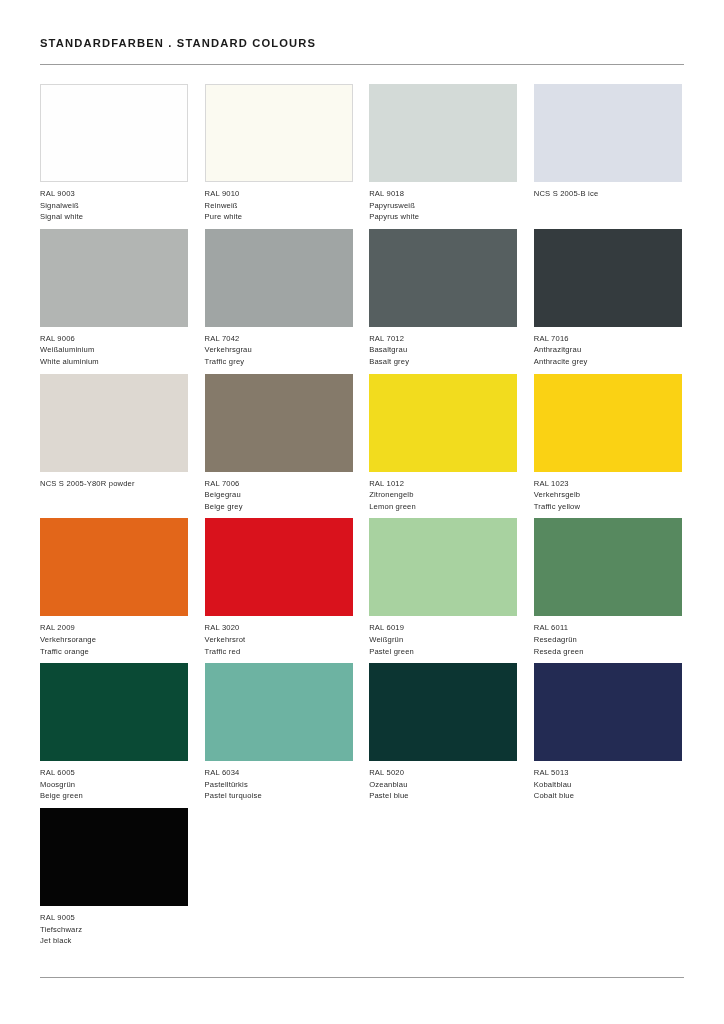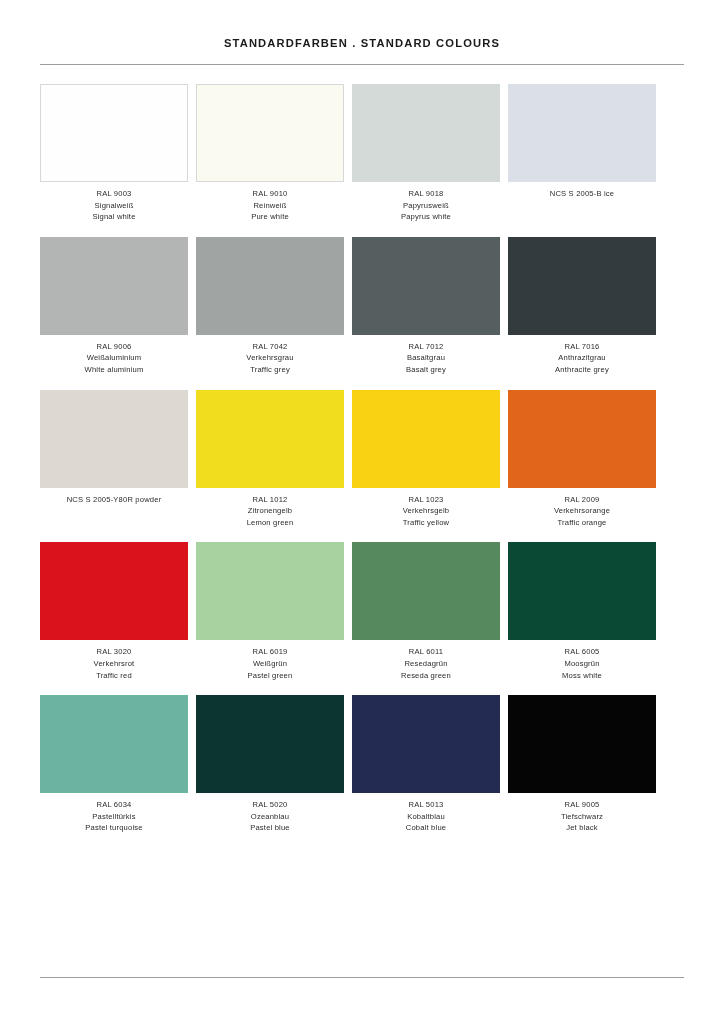--- a/index.html
+++ b/index.html
@@ -14,21 +14,20 @@
     font-family: "Liberation Sans", "DejaVu Sans", sans-serif;
     color: #231f20;
     -webkit-font-smoothing: antialiased;
   }
 
   .page {
     position: relative;
     width: 596px;
     height: 1024px;
     box-sizing: border-box;
-    text-align: center;
   }
 
   
   .header {
     position: absolute;
     left: 40px;
     top: 36px;
     width: 644px;
   }
   .page-title {
@@ -52,21 +51,20 @@
   
   .grid {
     position: absolute;
     left: 40px;
     top: 84px;
     width: 644px;
     display: grid;
     grid-template-columns: 148px 148px 148px 148px;
     column-gap: 16.6px;
     row-gap: 0px;
-    gap: 8px;
   }
   .cell {
     width: 148px;
     height: 144.8px;
     position: relative;
     box-sizing: border-box;
   }
   
   .cell.col4 .swatch { width: 148px; }
 
@@ -168,20 +166,28 @@
           <div class="de">Anthrazitgrau</div>
           <div class="en">Anthracite grey</div>
         </div>
       </div>
       <div class="cell col1">
         <div class="swatch" style="background: rgb(221, 216, 209);"></div>
         <div class="labels">
           <div class="code">NCS S 2005-Y80R powder</div>
         </div>
       </div>
+      <div class="cell col3">
+        <div class="swatch" style="background: rgb(133, 122, 106);"></div>
+        <div class="labels">
+          <div class="code">RAL 7006</div>
+          <div class="de">Beigegrau</div>
+          <div class="en">Beige grey</div>
+        </div>
+      </div>
       <div class="cell col4">
         <div class="swatch" style="background: rgb(242, 220, 30);"></div>
         <div class="labels">
           <div class="code">RAL 1012</div>
           <div class="de">Zitronengelb</div>
           <div class="en">Lemon green</div>
         </div>
       </div>
       <div class="cell col1">
         <div class="swatch" style="background: rgb(250, 210, 20);"></div>
@@ -221,21 +227,21 @@
           <div class="code">RAL 6011</div>
           <div class="de">Resedagrün</div>
           <div class="en">Reseda green</div>
         </div>
       </div>
       <div class="cell col3">
         <div class="swatch" style="background: rgb(10, 74, 53);"></div>
         <div class="labels">
           <div class="code">RAL 6005</div>
           <div class="de">Moosgrün</div>
-          <div class="en">Moss white</div>
+          <div class="en">Beige green</div>
         </div>
       </div>
       <div class="cell col4">
         <div class="swatch" style="background: rgb(109, 179, 162);"></div>
         <div class="labels">
           <div class="code">RAL 6034</div>
           <div class="de">Pastelltürkis</div>
           <div class="en">Pastel turquoise</div>
         </div>
       </div>

